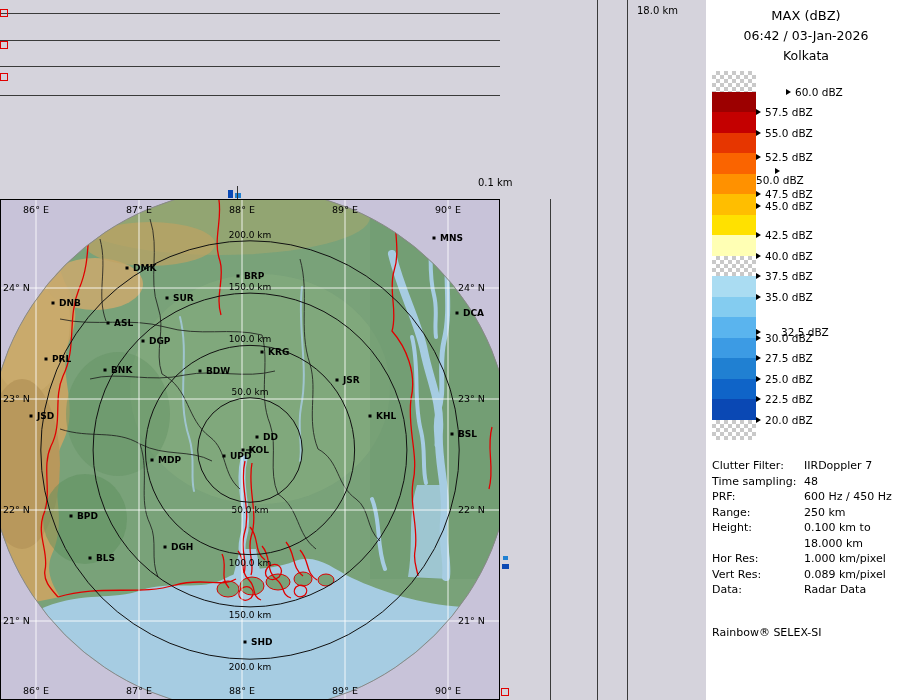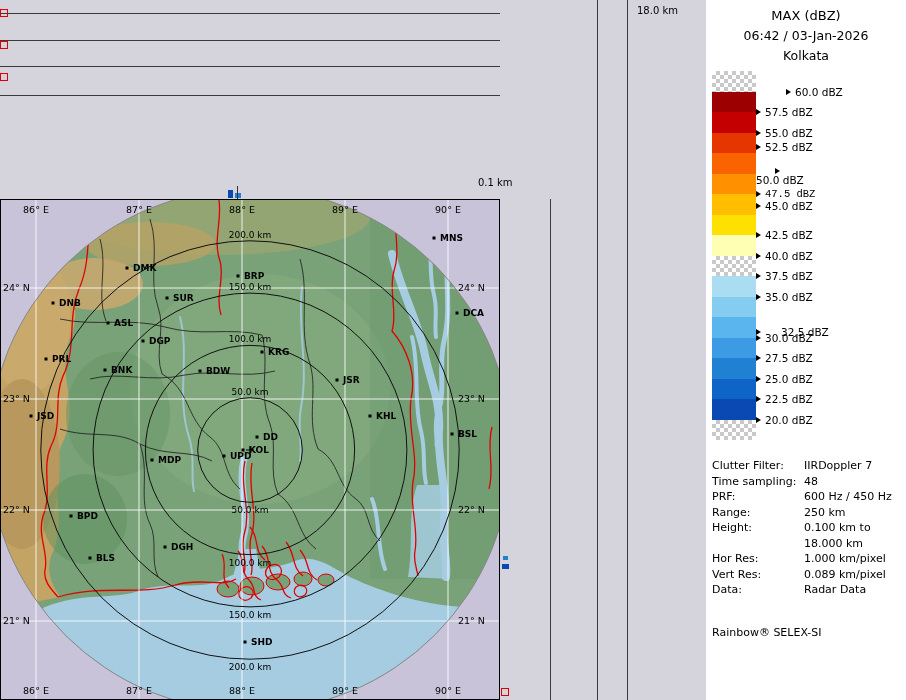--- a/index.html
+++ b/index.html
@@ -266,29 +266,29 @@
           <span>60.0 dBZ</span>
         </div>
         <div class="lgd-label" style="top: 106px;">
           <span class="tri"></span>
           <span>57.5 dBZ</span>
         </div>
         <div class="lgd-label" style="top: 126.5px;">
           <span class="tri"></span>
           <span>55.0 dBZ</span>
         </div>
-        <div class="lgd-label" style="top: 141px; text-align: right;">
+        <div class="lgd-label" style="top: 151px; text-align: right;">
           <span class="tri"></span>
           <span>52.5 dBZ</span>
         </div>
         <div class="lgd-label" style="top: 167.5px; flex-direction: column;">
           <span class="tri"></span>
           <span>50.0 dBZ</span>
         </div>
-        <div class="lgd-label" style="top: 188px; font-family: Liberation Mono, monospace;">
+        <div class="lgd-label" style="top: 188px;">
           <span class="tri"></span>
           <span>47.5 dBZ</span>
         </div>
         <div class="lgd-label" style="top: 200px;">
           <span class="tri"></span>
           <span>45.0 dBZ</span>
         </div>
         <div class="lgd-label" style="top: 229px;">
           <span class="tri"></span>
           <span>42.5 dBZ</span>

